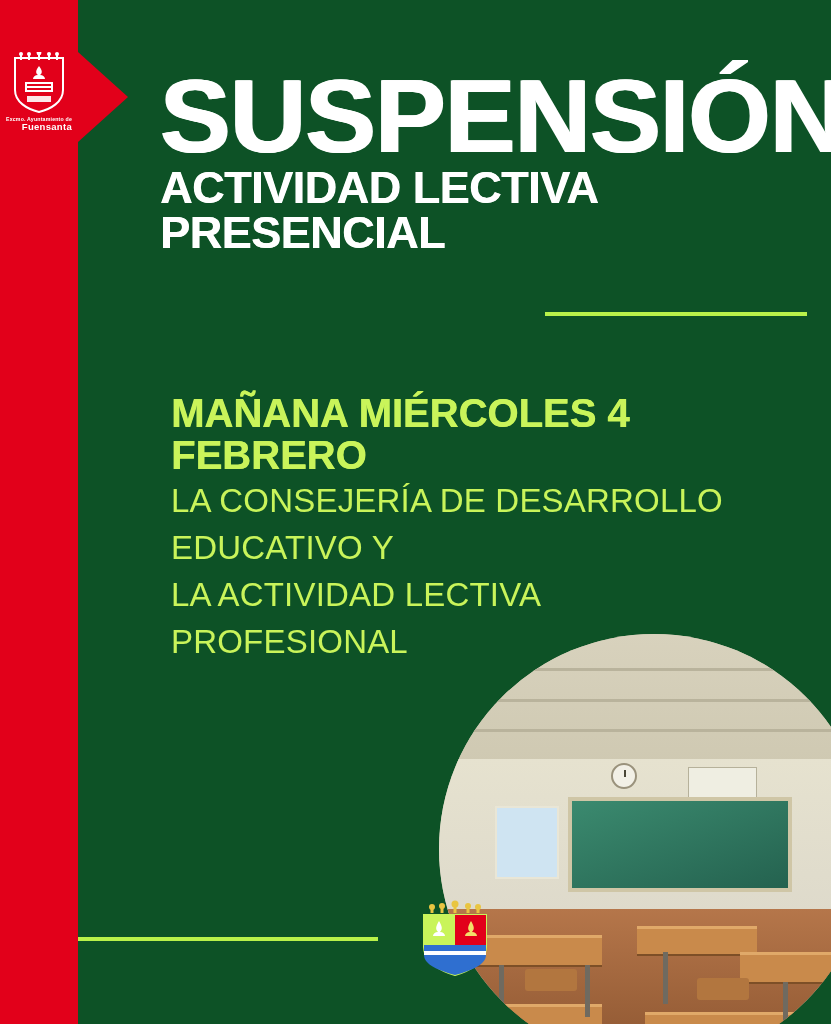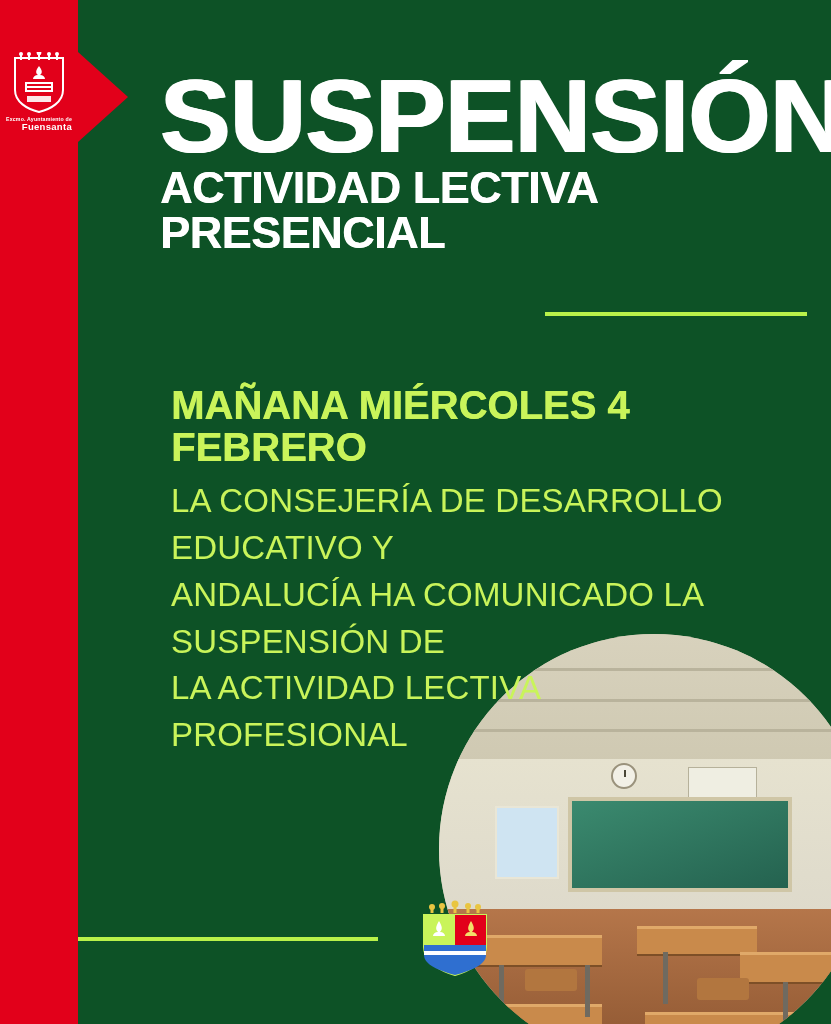--- a/index.html
+++ b/index.html
@@ -92,21 +92,21 @@
   .rule-top {
     position:absolute;
     left:545px; top:312px;
     width:262px; height:4px;
     background:#b9f24a;
     z-index:5;
   }
   
   .date-line {
     position:absolute;
-    left:171px; top:384px;
+    left:171px; top:392px;
     width:620px;
     color:#c9f45a;
     font-weight:700;
     font-size:40px;
     letter-spacing:0px;
     line-height:1.05;
     z-index:5;
     text-shadow:0.5px 0 0 #c9f45a;
   }
   .body-copy {
@@ -224,21 +224,20 @@
   <div class="headline-wrap">
     <div class="headline">SUSPENSIÓN</div>
     <div class="subhead">ACTIVIDAD LECTIVA PRESENCIAL</div>
   </div>
   <div class="rule-top"></div>
 
   <div class="date-line">MAÑANA MIÉRCOLES 4 FEBRERO</div>
 
   <div class="body-copy">
     <div>LA CONSEJERÍA DE DESARROLLO EDUCATIVO Y</div>
-    <div>ANDALUCÍA HA COMUNICADO LA SUSPENSIÓN DE</div>
     <div>LA ACTIVIDAD LECTIVA PROFESIONAL</div>
   </div>
 
   <div class="photo-circle">
     <div class="ph-ceiling"></div>
     <div class="ph-ceil-line" style="top:8%"></div>
     <div class="ph-ceil-line" style="top:15%"></div>
     <div class="ph-ceil-line" style="top:22%"></div>
     <div class="ph-wall"></div>
     <div class="ph-poster"></div>

